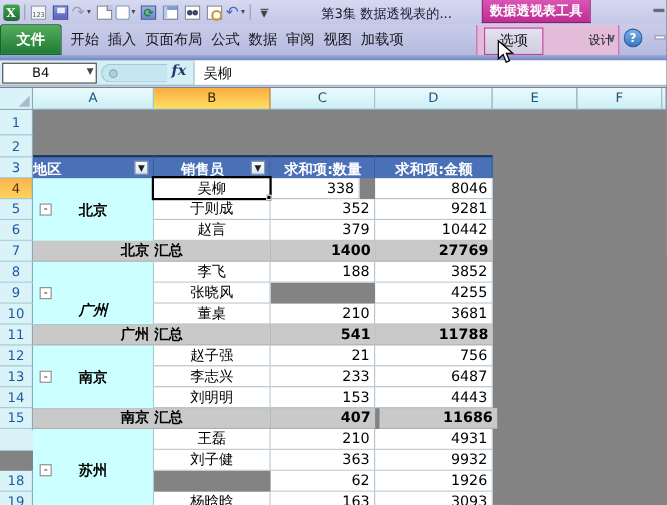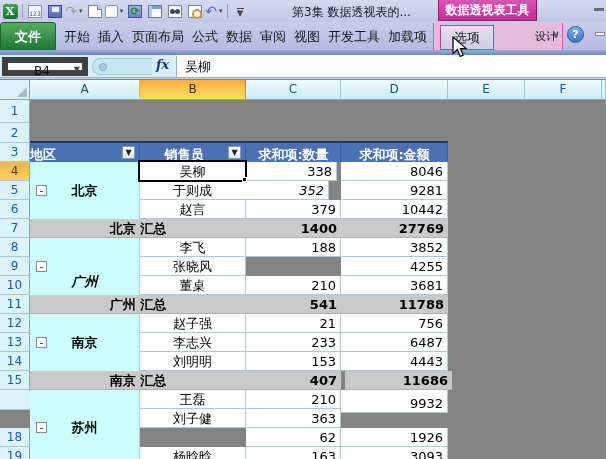--- a/index.html
+++ b/index.html
@@ -75,21 +75,21 @@
                   border:1px solid #8a8aa4; }
 
   
   #bluebar { position:absolute; left:0; top:50px; width:606px; height:5px;
              background:linear-gradient(#9cadd8,#6e85bd); }
 
   
   #formulabar { position:absolute; left:0; top:55px; width:606px; height:23px; background:#d7eef6;
                 border-bottom:1px solid #8fb6c8; }
   #namebox { position:absolute; left:2px; top:2px; width:86px; height:19px; background:#fff;
-             border:6px solid #404040; }
+             border:1px solid #404040; }
   #namebox-text { position:absolute; left:0; top:1px; width:68px; text-align:center; font-size:12px; color:#111; }
   #namebox-dd { position:absolute; right:2px; top:2px; font-size:8px; color:#444; }
   #fb-pill { position:absolute; left:92px; top:3px; width:60px; height:17px; background:#c6e6f0;
              border:1px solid #9fc8da; border-radius:9px 0 0 9px; border-right:none; }
   #fb-circle { position:absolute; left:6px; top:4px; width:8px; height:8px; border-radius:50%;
                background:#aed0de; border:1px solid #84aabb; }
   #fx { position:absolute; left:156px; top:2px; font-family:"DejaVu Serif",serif; font-style:italic;
         font-weight:bold; font-size:13px; color:#1a3a6b; }
   #fb-divider { position:absolute; left:176px; top:1px; width:1px; height:21px; background:#8fb6c8; }
   #formula-area { position:absolute; left:177px; top:0; width:429px; height:22px; background:#fff; }
@@ -189,21 +189,20 @@
   <div id="tabrow">
     <div id="file-tab">文件</div>
     <div id="tabs">
         <div class="rtab">开始</div>
         <div class="rtab">插入</div>
         <div class="rtab">页面布局</div>
         <div class="rtab">公式</div>
         <div class="rtab">数据</div>
         <div class="rtab">审阅</div>
         <div class="rtab">视图</div>
-        <div class="rtab">开发工具</div>
         <div class="rtab">加载项</div>
       </div>
     <div id="ctx-zone"></div>
     <div id="tab-options">选项</div>
     <div id="tab-design">设计</div>
     <div id="ribbon-collapse">∨</div>
     <div id="help-btn">?</div>
     <div class="win-dash-mid"></div>
   </div>
 
@@ -265,24 +264,24 @@
         <div class="nowrap" style="position: absolute; left: 0px; top: 2px; width: 95px; text-align: center;">求和项:数量</div>
       </div>
       <div class="pcell phead" style="left: 341px; top: 62px; width: 107px; height: 21px;">
         <div class="nowrap" style="position: absolute; left: 0px; top: 2px; width: 107px; text-align: center;">求和项:金额</div>
       </div>
       <div class="pcell cyan" style="left: 30px; top: 83px; width: 110px; height: 57px;">
         <div class="minusbox" style="top: 22.5px;">-</div>
         <div class="region-label nowrap" style="top: 19.5px;">北京</div>
       </div>
       <div class="pcell namecell nowrap" style="left: 140px; top: 83px; width: 106px; height: 19px;">吴柳</div>
-      <div class="pcell numcell" style="left: 246px; top: 83px; width: 91px; height: 19px;">338</div>
+      <div class="pcell numcell" style="left: 246px; top: 83px; width: 81px; height: 19px;">338</div>
       <div class="pcell numcell" style="left: 341px; top: 83px; width: 107px; height: 19px;">8046</div>
       <div class="pcell namecell nowrap" style="left: 140px; top: 102px; width: 106px; height: 19px;">于则成</div>
-      <div class="pcell numcell" style="left: 234px; top: 102px; width: 95px; height: 19px; font-style: italic;">352</div>
+      <div class="pcell numcell" style="left: 246px; top: 102px; width: 95px; height: 19px;">352</div>
       <div class="pcell numcell" style="left: 341px; top: 102px; width: 107px; height: 19px;">9281</div>
       <div class="pcell namecell nowrap" style="left: 140px; top: 121px; width: 106px; height: 19px;">赵言</div>
       <div class="pcell numcell" style="left: 246px; top: 121px; width: 95px; height: 19px;">379</div>
       <div class="pcell numcell" style="left: 341px; top: 121px; width: 107px; height: 19px;">10442</div>
       <div class="pcell subtotal lbl nowrap" style="left: 30px; top: 140px; width: 216px; height: 19px;">北京 汇总</div>
       <div class="pcell subtotal num" style="left: 246px; top: 140px; width: 95px; height: 19px;">1400</div>
       <div class="pcell subtotal num" style="left: 341px; top: 140px; width: 107px; height: 19px;">27769</div>
       <div class="pcell cyan" style="left: 30px; top: 159px; width: 110px; height: 57px;">
         <div class="minusbox" style="top: 22.5px;">-</div>
         <div class="region-label nowrap" style="top: 35px; font-style: italic;">广州</div>
@@ -316,21 +315,21 @@
       <div class="pcell subtotal num" style="left: 345px; top: 292px; width: 107px; height: 19px;">11686</div>
       <div class="pcell cyan" style="left: 30px; top: 311px; width: 110px; height: 76px;">
         <div class="minusbox" style="top: 32px;">-</div>
         <div class="region-label nowrap" style="top: 29px;">苏州</div>
       </div>
       <div class="pcell namecell nowrap" style="left: 140px; top: 311px; width: 106px; height: 19px;">王磊</div>
       <div class="pcell numcell" style="left: 246px; top: 311px; width: 95px; height: 19px;">210</div>
       <div class="pcell numcell" style="left: 341px; top: 311px; width: 107px; height: 19px;">4931</div>
       <div class="pcell namecell nowrap" style="left: 140px; top: 330px; width: 106px; height: 19px;">刘子健</div>
       <div class="pcell numcell" style="left: 246px; top: 330px; width: 95px; height: 19px;">363</div>
-      <div class="pcell numcell" style="left: 341px; top: 315px; width: 107px; height: 19px;">9932</div>
+      <div class="pcell numcell" style="left: 341px; top: 330px; width: 107px; height: 19px;">9932</div>
       <div class="pcell numcell" style="left: 246px; top: 349px; width: 95px; height: 19px;">62</div>
       <div class="pcell numcell" style="left: 341px; top: 349px; width: 107px; height: 19px;">1926</div>
       <div class="pcell namecell nowrap" style="left: 140px; top: 368px; width: 106px; height: 19px;">杨晗晗</div>
       <div class="pcell numcell" style="left: 246px; top: 368px; width: 95px; height: 19px;">163</div>
       <div class="pcell numcell" style="left: 341px; top: 368px; width: 107px; height: 19px;">3093</div>
       <div id="sel-border" style="position: absolute; left: 138px; top: 81px; width: 109px; height: 22px; border: 2px solid rgb(0, 0, 0);"></div>
       <div id="fill-handle" style="position: absolute; left: 242px; top: 98px; width: 5px; height: 5px; background: rgb(0, 0, 0); border: 1px solid rgb(255, 255, 255);"></div>
     </div>
 
   <svg id="cursor" width="16" height="24" viewBox="0 0 16 24">

